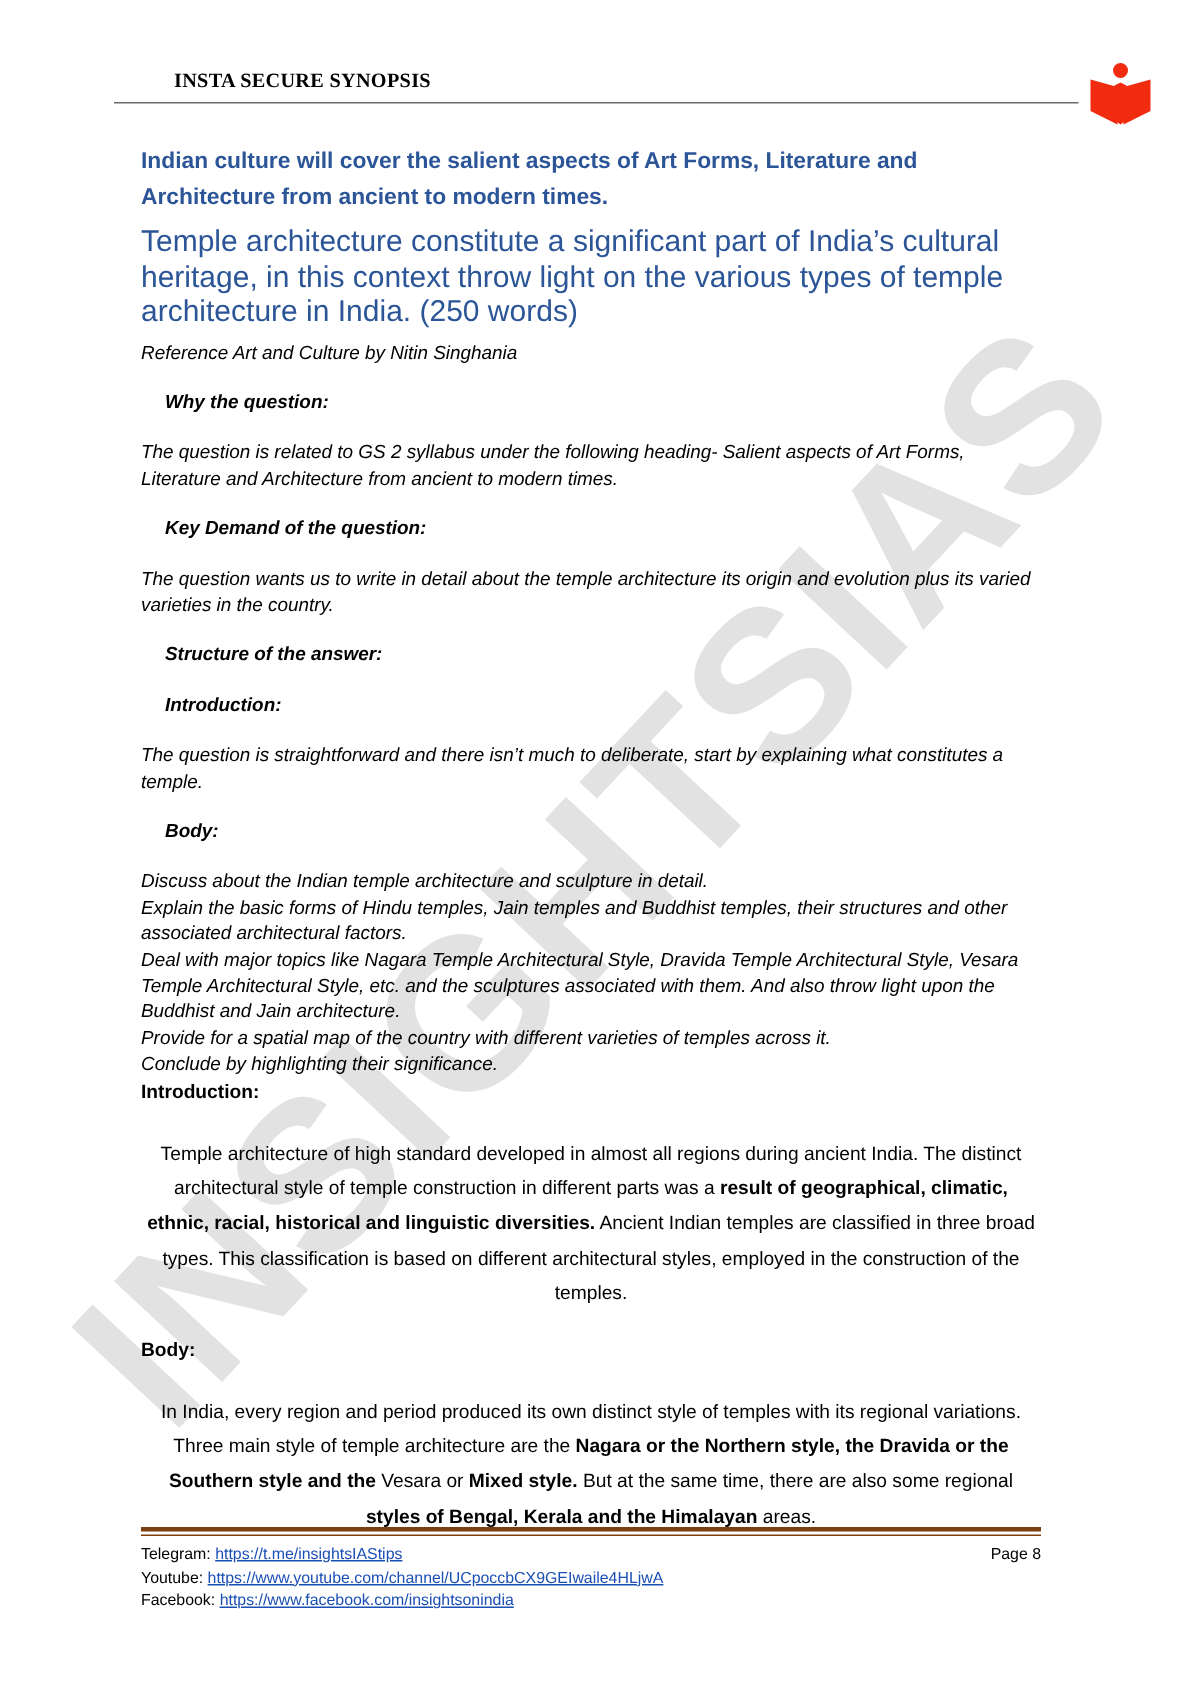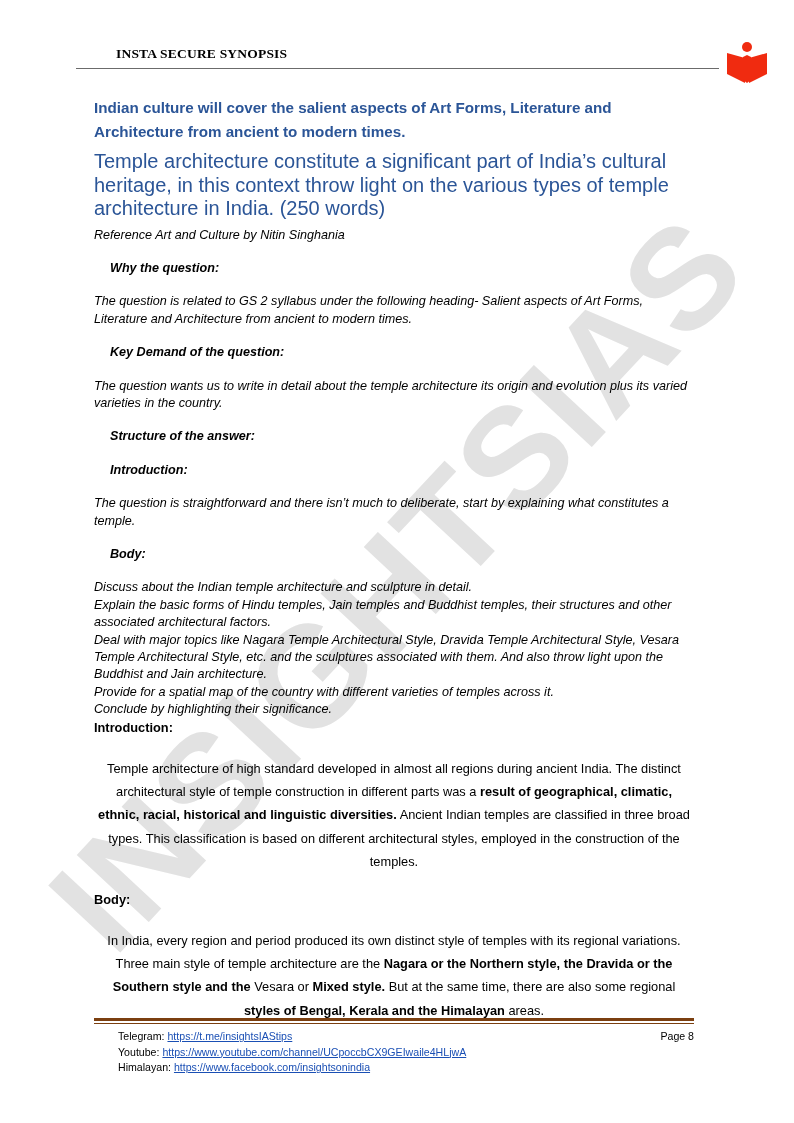--- a/index.html
+++ b/index.html
@@ -158,21 +158,21 @@
   }
   .footer-lines {
     position: absolute;
     left: 94px;
     top: 11px;
     width: 600px;
     font-size: 10.6px;
     line-height: 15.6px;
     color: #000;
   }
-  .footer-line { white-space: nowrap; margin-left: 24px; }
+  .footer-line { white-space: nowrap; }
   .flabel { color: #000; }
   .flink {
     color: #1a4fb4;
     text-decoration: underline;
   }
   .page-num {
     position: absolute;
     left: 600px;
     top: 11px;
     width: 94px;
@@ -238,18 +238,18 @@
     <p class="para"><span>In India, every region and period produced its own distinct style of temples with its regional variations. Three main style of temple architecture are the </span><b class="strong">Nagara or the Northern style, the Dravida or the Southern style and the</b><span> Vesara or </span><b class="strong">Mixed style.</b><span> But at the same time, there are also some regional </span><b class="strong">styles of Bengal, Kerala and the Himalayan</b><span> areas.</span></p>
 
   </div>
 
   <div class="footer">
     <div class="footer-rule-thick"></div>
     <div class="footer-rule-thin"></div>
     <div class="footer-lines">
       <div class="footer-line"><span class="flabel">Telegram:</span> <a class="flink" href="#">https://t.me/insightsIAStips</a></div>
       <div class="footer-line"><span class="flabel">Youtube:</span> <a class="flink" href="#">https://www.youtube.com/channel/UCpoccbCX9GEIwaile4HLjwA</a></div>
-      <div class="footer-line"><span class="flabel">Himalayan:</span> <a class="flink" href="#">https://www.facebook.com/insightsonindia</a></div>
+      <div class="footer-line"><span class="flabel">Facebook:</span> <a class="flink" href="#">https://www.facebook.com/insightsonindia</a></div>
     </div>
     <div class="page-num">Page 8</div>
   </div>
 
 </div>
 
 </body></html>

